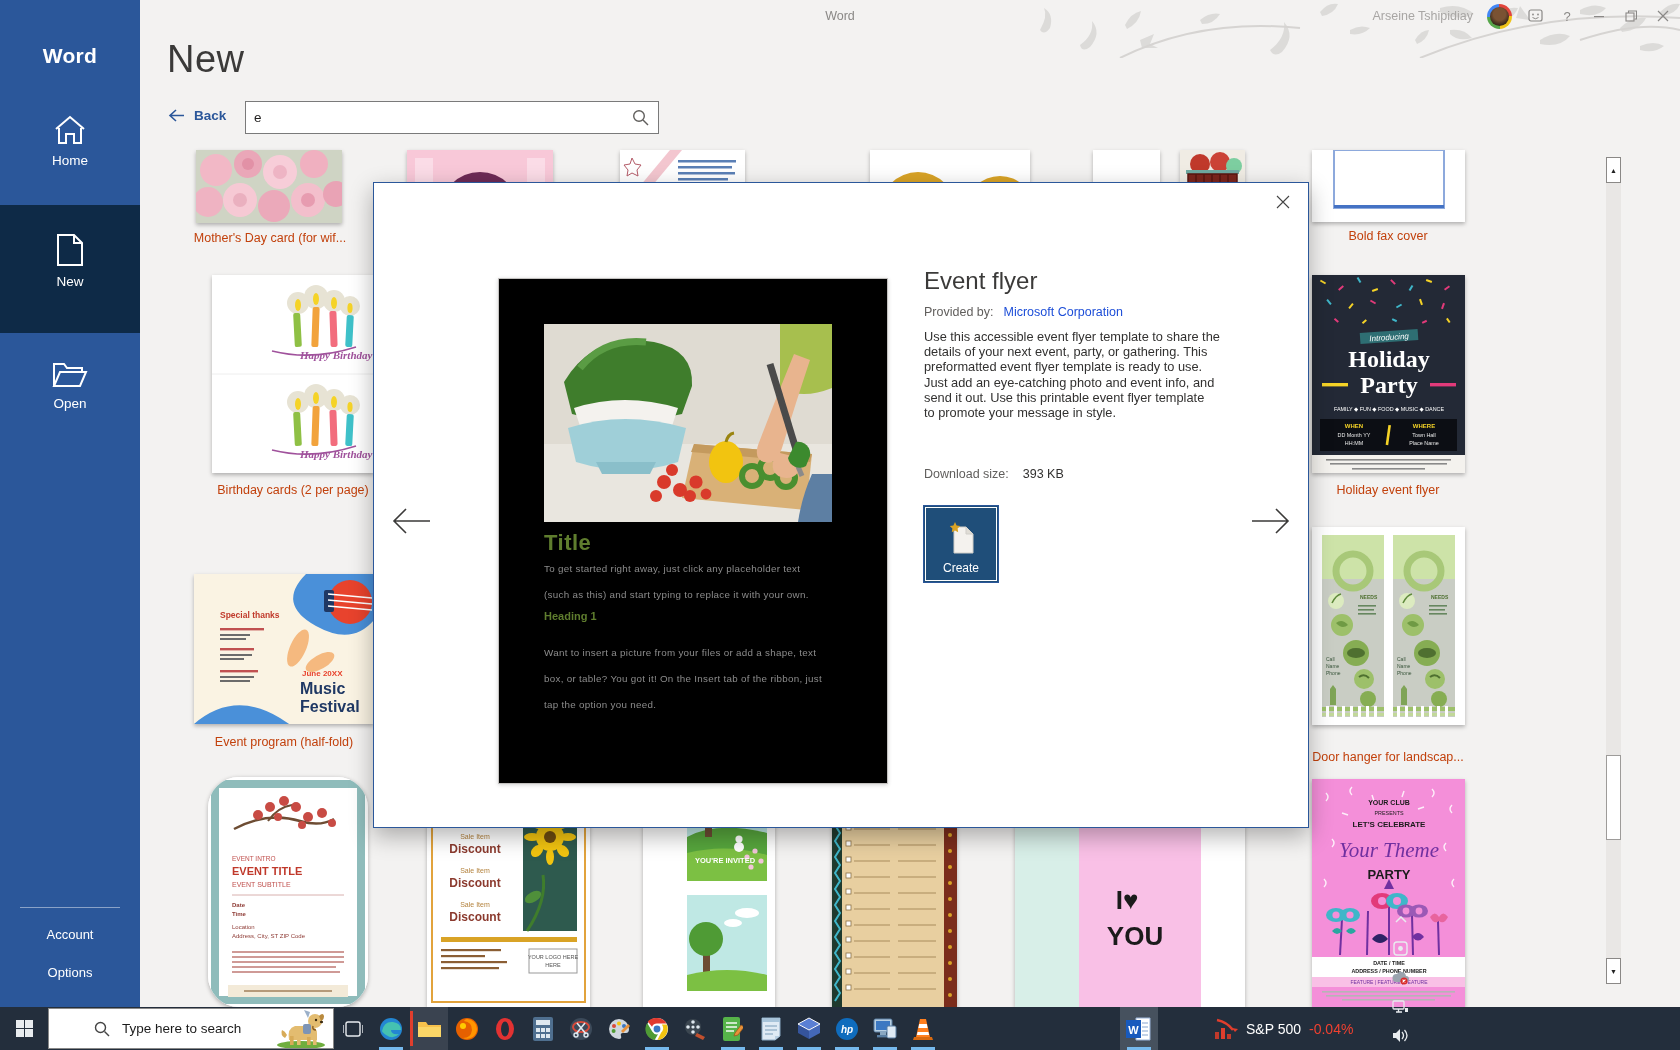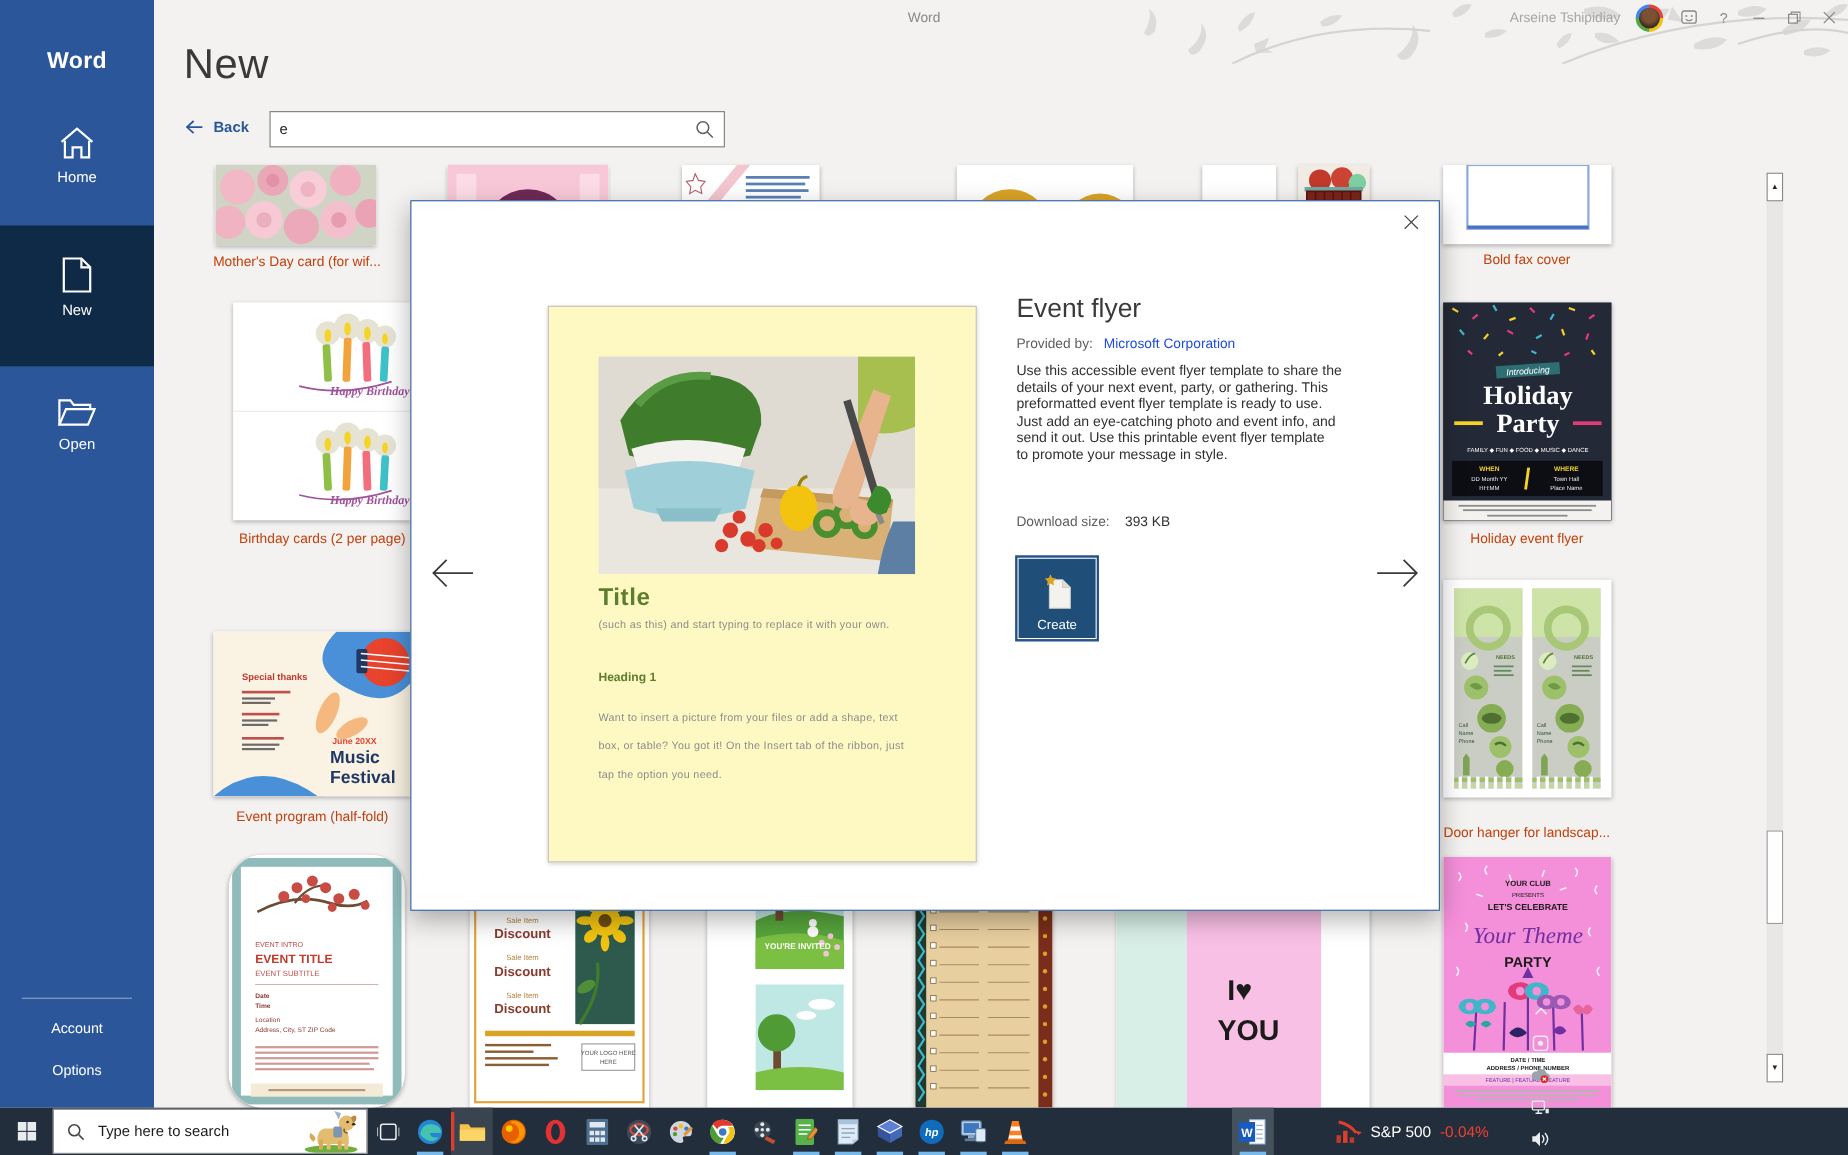--- a/index.html
+++ b/index.html
@@ -28,21 +28,21 @@
   .searchbox{left:245px;top:101px;width:412px;height:31px;background:#fff;border:1px solid #7a7a7a;display:flex;align-items:center;}
   .searchbox input{flex:1;border:0;outline:0;font-size:13.5px;padding:0 8px;font-family:inherit;color:#201f1e;background:transparent;}
   
   .timg{position:absolute;background:#fff;box-shadow:0 1.5px 4px rgba(0,0,0,.28);overflow:hidden;cursor:pointer;z-index:2;}
   .tlabel{position:absolute;font-size:12.5px;color:#c2410c;text-align:center;z-index:2;}
   
   #modal{left:373px;top:182px;width:934px;height:644px;background:#fff;border:1px solid #2b579a;
          box-shadow:0 8px 22px rgba(0,0,0,.30);z-index:20;}
   .m-close{left:896px;top:6px;width:26px;height:26px;display:flex;align-items:center;justify-content:center;cursor:pointer;}
   .m-arrow{top:322px;width:42px;height:32px;cursor:pointer;}
-  .preview{left:124px;top:95px;width:388px;height:504px;border:1px solid #c3c1bf;box-shadow:0 1px 4px rgba(0,0,0,.18);background:#fef9c3;}
+  .preview{left:124px;top:95px;width:388px;height:504px;border:1px solid #c3c1bf;box-shadow:0 1px 4px rgba(0,0,0,.18);background:#000000;}
   .pv-title{left:45px;top:251px;font-size:22px;font-weight:bold;color:#5f7d2e;letter-spacing:.5px;}
   .pv-body{left:45px;width:300px;font-size:9.8px;color:#8c8c8c;letter-spacing:.3px;}
   .pv-body div{height:26px;}
   .pv-h1{left:45px;top:331px;font-size:11px;font-weight:bold;color:#5f7d2e;}
   .m-title{left:550px;top:84px;font-size:24px;color:#3b3a39;}
   .m-prov{left:550px;top:122px;font-size:12.5px;color:#605e5c;}
   .m-prov a{color:#1d4ed8;text-decoration:none;margin-left:10px;}
   .m-desc{left:550px;top:146px;width:300px;font-size:12.8px;color:#323130;}
   .m-desc div{height:15.2px;}
   .m-dl{left:550px;top:284px;font-size:12.5px;color:#605e5c;}
@@ -50,21 +50,21 @@
   .create{left:549px;top:322px;width:76px;height:78px;background:#1f4e79;border:1px solid #2b579a;outline:1px solid #fff;outline-offset:-3px;
           display:flex;flex-direction:column;align-items:center;justify-content:flex-end;padding-bottom:7px;cursor:pointer;box-sizing:border-box;}
   .create span{color:#fff;font-size:12px;}
   
   .sb-track{left:1606px;top:157px;width:15px;height:827px;background:#e9e7e5;z-index:5;}
   .sb-btn{left:1606px;width:15px;height:26px;background:#fff;border:1px solid #8a8886;box-sizing:border-box;display:flex;align-items:center;justify-content:center;font-size:7px;color:#222;z-index:6;cursor:pointer;}
   .sb-thumb{left:1606px;top:755px;width:15px;height:85px;background:#fff;border:1px solid #9d9b99;box-sizing:border-box;z-index:6;cursor:grab;}
   
   #taskbar{left:0;top:1007px;width:1680px;height:43px;background:#232e3c;z-index:50;display:flex;align-items:center;}
   .tk-start{width:48px;height:43px;display:flex;align-items:center;justify-content:center;cursor:pointer;}
-  .tk-search{width:286px;height:41px;background:#fff;border:1px solid #888;box-sizing:border-box;display:flex;align-items:center;position:relative;cursor:text;}
+  .tk-search{width:286px;height:41px;background:#fff;border:1px solid #888;box-sizing:border-box;display:flex;align-items:center;position:relative;cursor:text;padding-left:33px;}
   .tk-search input{border:0;outline:0;font-size:13.5px;font-family:inherit;width:180px;background:transparent;color:#1b1b1b;}
   .tk-search input::placeholder{color:#1b1b1b;opacity:1;}
   .tk-ico{width:38px;height:43px;display:flex;align-items:center;justify-content:center;position:relative;cursor:pointer;flex:0 0 auto;}
   .tk-ico.open::after{content:"";position:absolute;bottom:0;left:7px;right:7px;height:3px;background:#76b9ed;}
   .tk-ico.fe-active{background:#3a4350;}
   .tk-ico.fe-active::before{content:"";position:absolute;left:0;top:4px;bottom:4px;width:3px;background:#e03e2d;}
   .tk-ico.fe-active::after{background:#e03e2d;}
   .tk-word-active{background:#46515e;}
   .stock{display:flex;align-items:center;gap:8px;margin-left:56px;cursor:pointer;}
   .stock .idx{color:#fff;font-size:14px;}
@@ -723,20 +723,21 @@
         <path d="M236 0 h52 v64 q-30 12 -52 0z" fill="#a7bf4e"></path>
         <path d="M250 30 q-18 44 -34 86 q-8 18 4 22 q12 4 18 -14 q14 -46 28 -88z" fill="#e8b48e"></path>
         <path d="M232 128 q-10 24 10 26 q16 0 14 -20" fill="#e8b48e"></path>
         <path d="M226 40 l28 92" stroke="#4a4a4a" stroke-width="7"></path>
         <path d="M248 128 l10 24" stroke="#8a8a8a" stroke-width="5"></path>
         <path d="M252 118 a12 12 0 0 1 14 14 l-4 10 a12 12 0 0 1 -18 -8z" fill="#3c8a2e"></path>
         <path d="M268 150 h20 v48 h-34 q4 -26 14 -48z" fill="#5d7fa3"></path>
       </svg>
       <div class="abs pv-title">Title</div>
       <div class="abs pv-body" style="top:284px;">
+        <div>To get started right away, just click any placeholder text</div>
         <div>(such as this) and start typing to replace it with your own.</div>
       </div>
       <div class="abs pv-h1">Heading 1</div>
       <div class="abs pv-body" style="top:368px;">
         <div>Want to insert a picture from your files or add a shape, text</div>
         <div>box, or table? You got it! On the Insert tab of the ribbon, just</div>
         <div>tap the option you need.</div>
       </div>
     </div>
 

